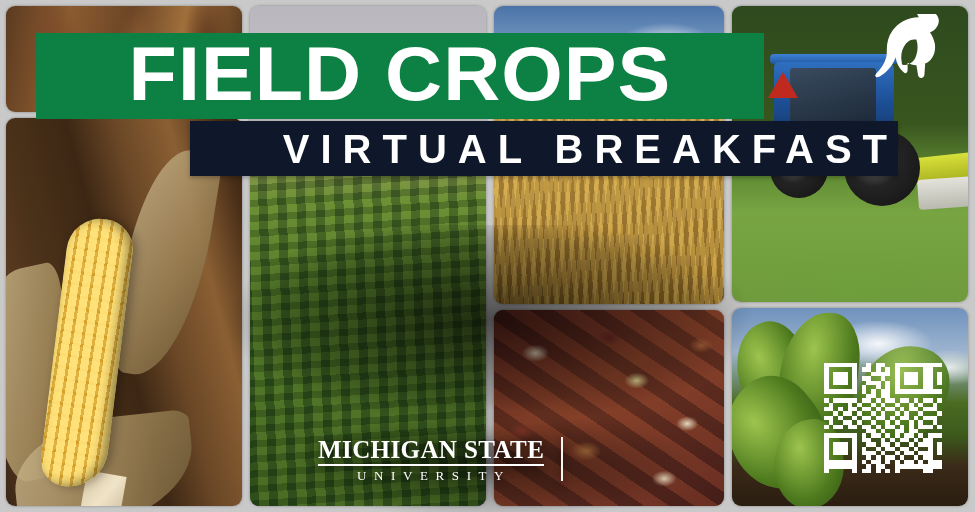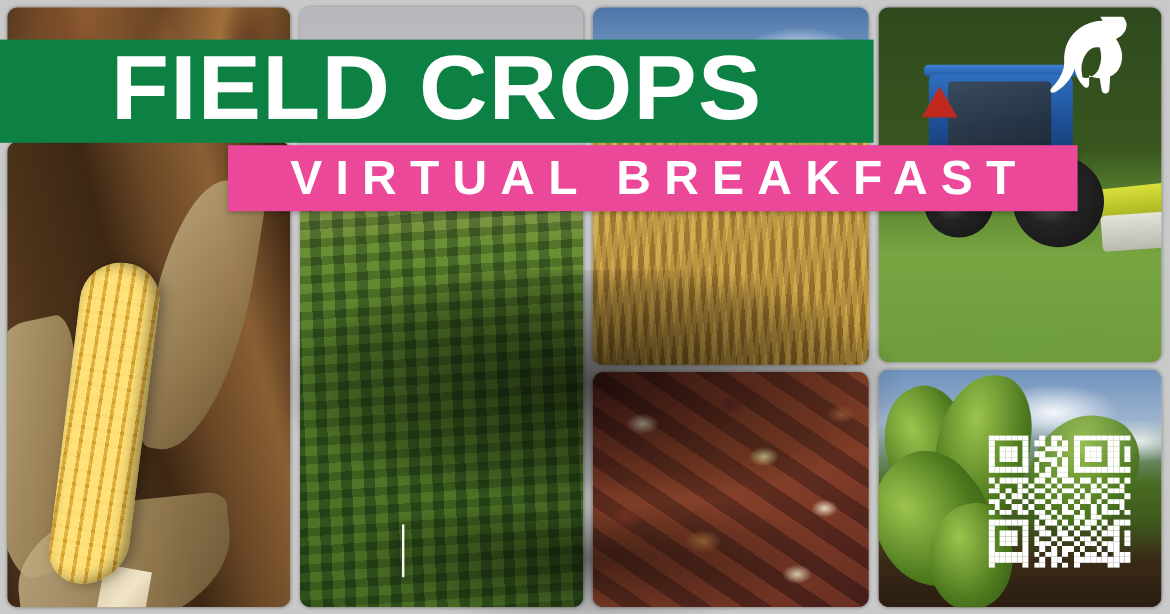--- a/index.html
+++ b/index.html
@@ -326,32 +326,37 @@
     <div class="img bg-beets"></div>
     <div class="beet-leaf" style="left:6px;  top:14px; width:72px; height:104px; transform:rotate(-22deg);"></div>
     <div class="beet-leaf" style="left:48px; top:4px;  width:78px; height:124px; transform:rotate(6deg);"></div>
     <div class="beet-leaf" style="left:-4px; top:70px; width:96px; height:110px; transform:rotate(-40deg);"></div>
     <div class="beet-leaf" style="left:128px;top:36px; width:86px; height:98px;  transform:rotate(18deg);opacity:.9;"></div>
     <div class="beet-leaf" style="left:42px; top:112px;width:70px; height:88px;  transform:rotate(-8deg);"></div>
   </div>
 
   <div class="text-scrim"></div>
 
-  <div id="band-main" style="background: rgb(13, 128, 67);">
+  <div id="band-main" style="background: rgb(13, 128, 67); margin-left: 36px;">
     <div class="t">FIELD CROPS</div>
   </div>
 
-  <div id="band-sub" style="background: #ec4899;">
+  <div id="band-sub" style="background: #0f172a; justify-content: flex-end;">
     <div class="t">VIRTUAL BREAKFAST</div>
   </div>
 
   <div id="date-block">
   </div>
 
   <div id="msu-logo">
+    <div class="msu-words">
+      <div class="msu-line1">MICHIGAN STATE</div>
+      <div class="msu-rule"></div>
+      <div class="msu-line2">UNIVERSITY</div>
+    </div>
     <div class="msu-div"></div>
   </div>
 
   <svg id="spartan" viewBox="0 0 100 100">
     <path fill="#ffffff" d="M61 4c-14 0-26 7-33 17-5 7-7 15-7 24 0 4 0 7-1 10-2 7-6 13-11 18-2 2-3 4-2 5 1 2 4 1 7-1 9-6 15-14 18-23 1 7 4 13 9 18 1 1 2 2 3 2 2 0 3-2 3-4v-9c3 2 7 3 11 3l2 12c0 2 2 4 4 4 2 0 4-2 4-4l1-14c4-2 7-4 9-8 3-5 4-11 3-17-1-5-3-10-6-14 3-1 6-3 8-6 3-4 4-9 2-13-2-5-7-8-12-9-4-1-8 0-11 2-2-1-3-2-5-2h-1zm-3 28c2 6 2 13 0 19-1 5-4 9-8 11-3 2-7 2-10 1l-1-8c0-7 2-13 6-18 3-4 8-6 13-5z"></path>
     <path fill="#ffffff" d="M30 44c1-8 4-15 9-21 4-5 10-9 16-11-7 5-12 11-15 18-3 6-4 13-4 20-2-2-4-4-6-6z"></path>
   </svg>
 
   <div id="qr">
     <div id="qr-grid" style="grid-template-columns: repeat(25, 1fr); grid-template-rows: repeat(25, 1fr);">

